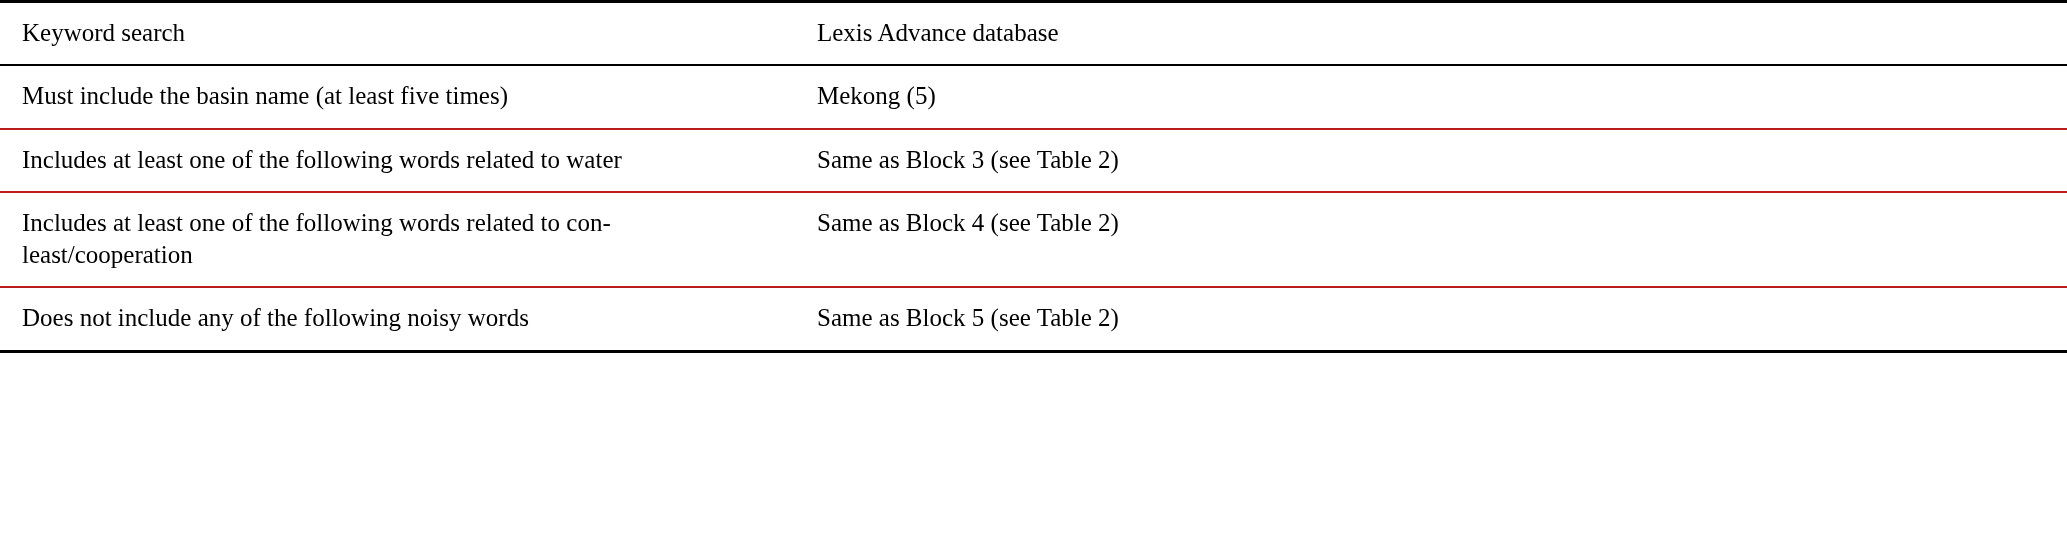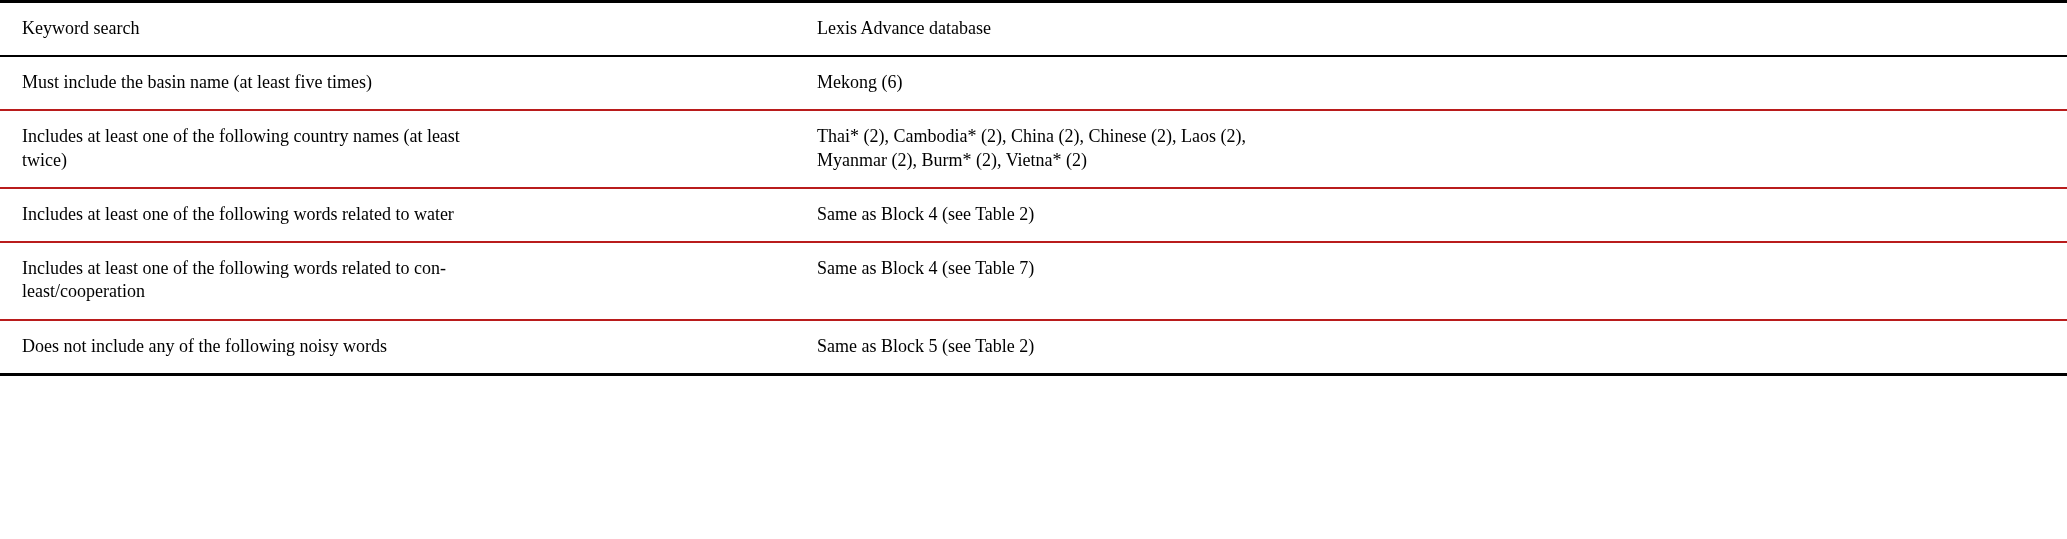--- a/index.html
+++ b/index.html
@@ -19,21 +19,21 @@
     width: 2067px;
     height: 539px;
     box-sizing: border-box;
     position: relative;
   }
 
   table.search-table {
     width: 2067px;
     border-collapse: collapse;
     table-layout: fixed;
-    font-size: 18px;
+    font-size: 25px;
     line-height: 1.29;
   }
 
   table.search-table col.col-left  { width: 805px; }
   table.search-table col.col-right { width: 1262px; }
 
   
   tr.head-row > td {
     border-top: 3px solid #000;
     border-bottom: 2px solid #000;
@@ -95,51 +95,41 @@
         <td class="cell cell-right nostretch">Lexis Advance database</td>
       </tr>
     </thead>
     <tbody>
 
       <tr class="body-row">
         <td class="cell cell-left">
           <span class="last-line">Must include the basin name (at least five times)</span>
         </td>
         <td class="cell cell-right">
-          <span class="last-line">Mekong (6)</span>
+          <span class="last-line">Mekong (5)</span>
         </td>
       </tr>
 
-      <tr class="body-row">
-        <td class="cell cell-left">
-          <span class="just-line">Includes at least one of the following country names (at least</span>
-          <span class="last-line">twice)</span>
-        </td>
-        <td class="cell cell-right">
-          <span class="just-line">Thai* (2), Cambodia* (2), China (2), Chinese (2), Laos (2),</span>
-          <span class="last-line">Myanmar (2), Burm* (2), Vietna* (2)</span>
-        </td>
-      </tr>
 
       <tr class="body-row">
         <td class="cell cell-left">
           <span class="last-line">Includes at least one of the following words related to water</span>
         </td>
         <td class="cell cell-right">
-          <span class="last-line">Same as Block 4 (see Table 2)</span>
+          <span class="last-line">Same as Block 3 (see Table 2)</span>
         </td>
       </tr>
 
       <tr class="body-row">
         <td class="cell cell-left">
           <span class="just-line">Includes at least one of the following words related to con-</span>
           <span class="last-line">least/cooperation</span>
         </td>
         <td class="cell cell-right">
-          <span class="last-line">Same as Block 4 (see Table 7)</span>
+          <span class="last-line">Same as Block 4 (see Table 2)</span>
         </td>
       </tr>
 
       <tr class="body-row last-row">
         <td class="cell cell-left">
           <span class="last-line">Does not include any of the following noisy words</span>
         </td>
         <td class="cell cell-right">
           <span class="last-line">Same as Block 5 (see Table 2)</span>
         </td>

